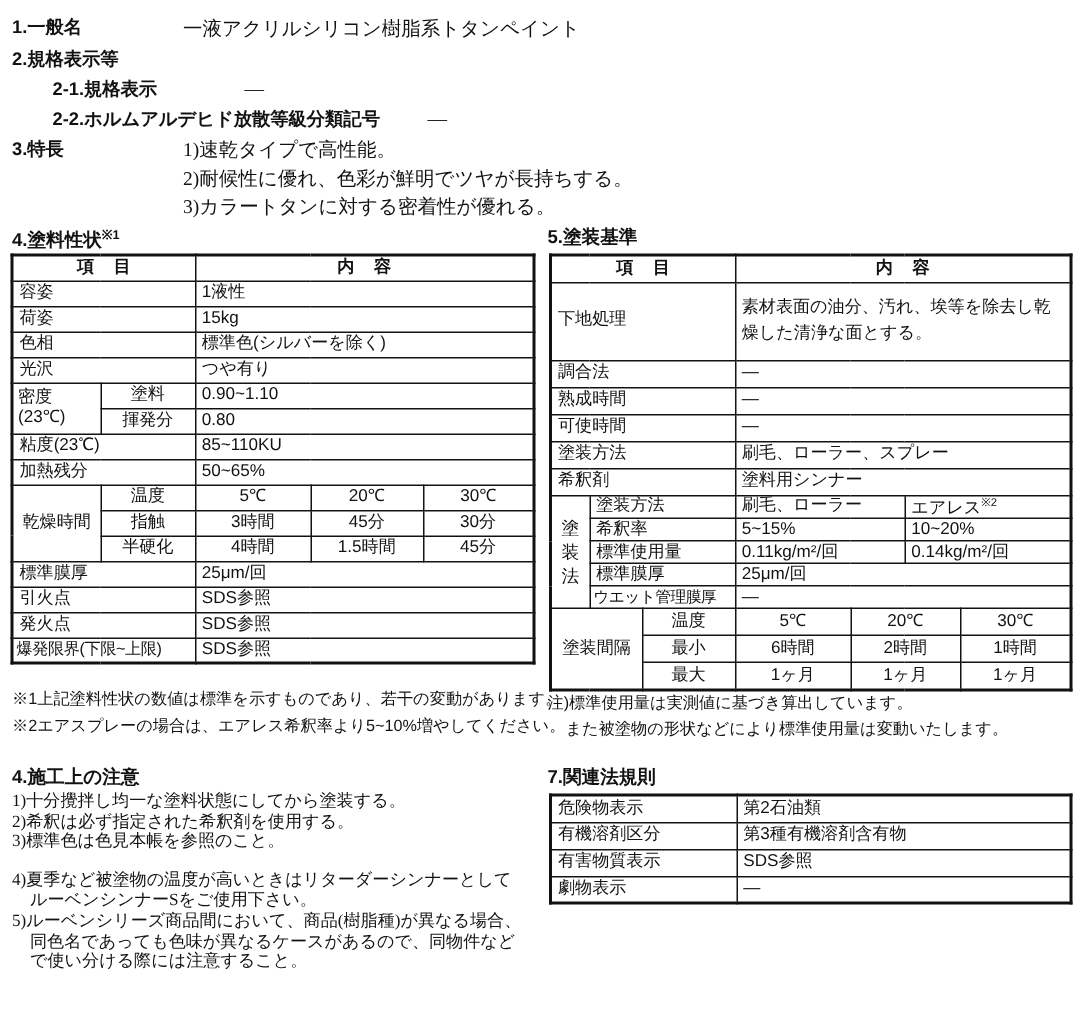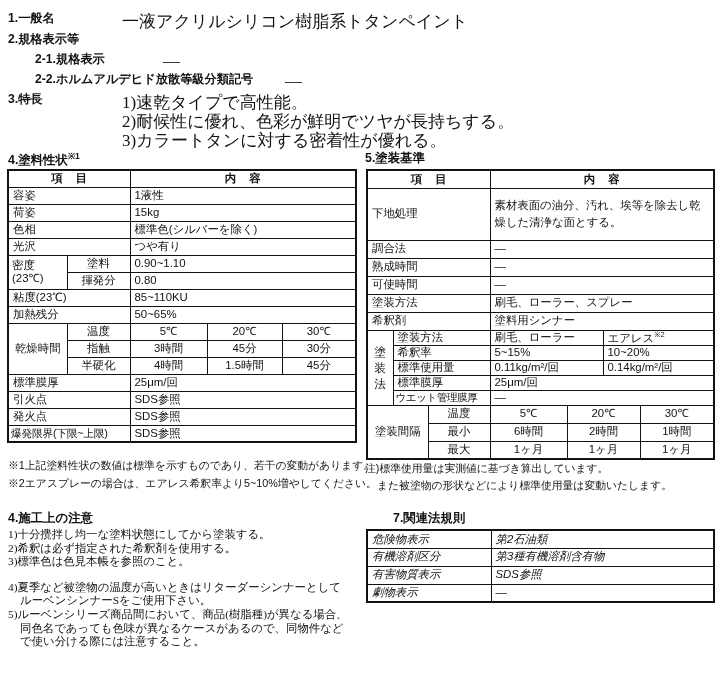--- a/index.html
+++ b/index.html
@@ -1,20 +1,20 @@
 <!DOCTYPE html>
 <html><head>
 <meta charset="utf-8">
 <style>
   html,body{margin:0;padding:0;}
   body{width:720px;height:677px;background:#ffffff;font-family:"Liberation Sans",sans-serif;color:#121212;}
   .page{position:relative;width:720px;height:670px;background:#ffffff;overflow:hidden;}
   .abs{position:absolute;}
   .lbl{font-weight:bold;font-size:12.2px;white-space:nowrap;}
-  .sv{font-family:"Liberation Serif",serif;font-size:17px;white-space:nowrap;}
+  .sv{font-family:"Liberation Serif",serif;font-size:13px;white-space:nowrap;}
   .sec-title{font-weight:bold;font-size:12.4px;white-space:nowrap;}
   .tsup{font-size:8.5px;font-weight:bold;}
   .note{font-size:10.8px;white-space:nowrap;}
   .t{position:absolute;border-collapse:collapse;table-layout:fixed;border:2px solid #121212;}
   .t td{border:1px solid #121212;font-size:11.4px;padding:0 2px 0 4px;white-space:nowrap;overflow:hidden;vertical-align:middle;line-height:1.15;}
   .t .hdr{text-align:center;font-weight:bold;word-spacing:10px;padding:0;}
   .t .c{text-align:center;padding:0;}
   .t .wrap{white-space:normal;line-height:1.45;padding:2px 4px;}
   .t .fit{font-size:10.5px;letter-spacing:-0.4px;padding:0 1px 0 2px;}
   .t .fit2{font-size:10.8px;letter-spacing:-0.3px;padding:0 1px 0 2px;}
@@ -243,22 +243,22 @@
       <td class="c">1ヶ月</td>
       <td colspan="2" class="c">1ヶ月</td>
       <td class="c">1ヶ月</td>
     </tr>
   </tbody>
     </table>
 
   <span class="abs note" style="left:365px;top:462px;">注)標準使用量は実測値に基づき算出しています。</span>
   <span class="abs note" style="left:377px;top:479px;">また被塗物の形状などにより標準使用量は変動いたします。</span>
 
-  <div class="abs sec-title" style="left:365px;top:510px;margin-left:28px;">7.関連法規則</div>
-  <table class="t" style="left:366px;top:529px;width:347px;font-style:italic;">
+  <div class="abs sec-title" style="left:365px;top:510px;">7.関連法規則</div>
+  <table class="t" style="left:366px;top:529px;width:347px;">
     <colgroup>
         <col style="width:124px">
         <col style="width:223px">
       </colgroup>
     <tbody>
         <tr class="h18">
       <td>危険物表示</td>
       <td>第2石油類</td>
     </tr>
     <tr class="h18">

